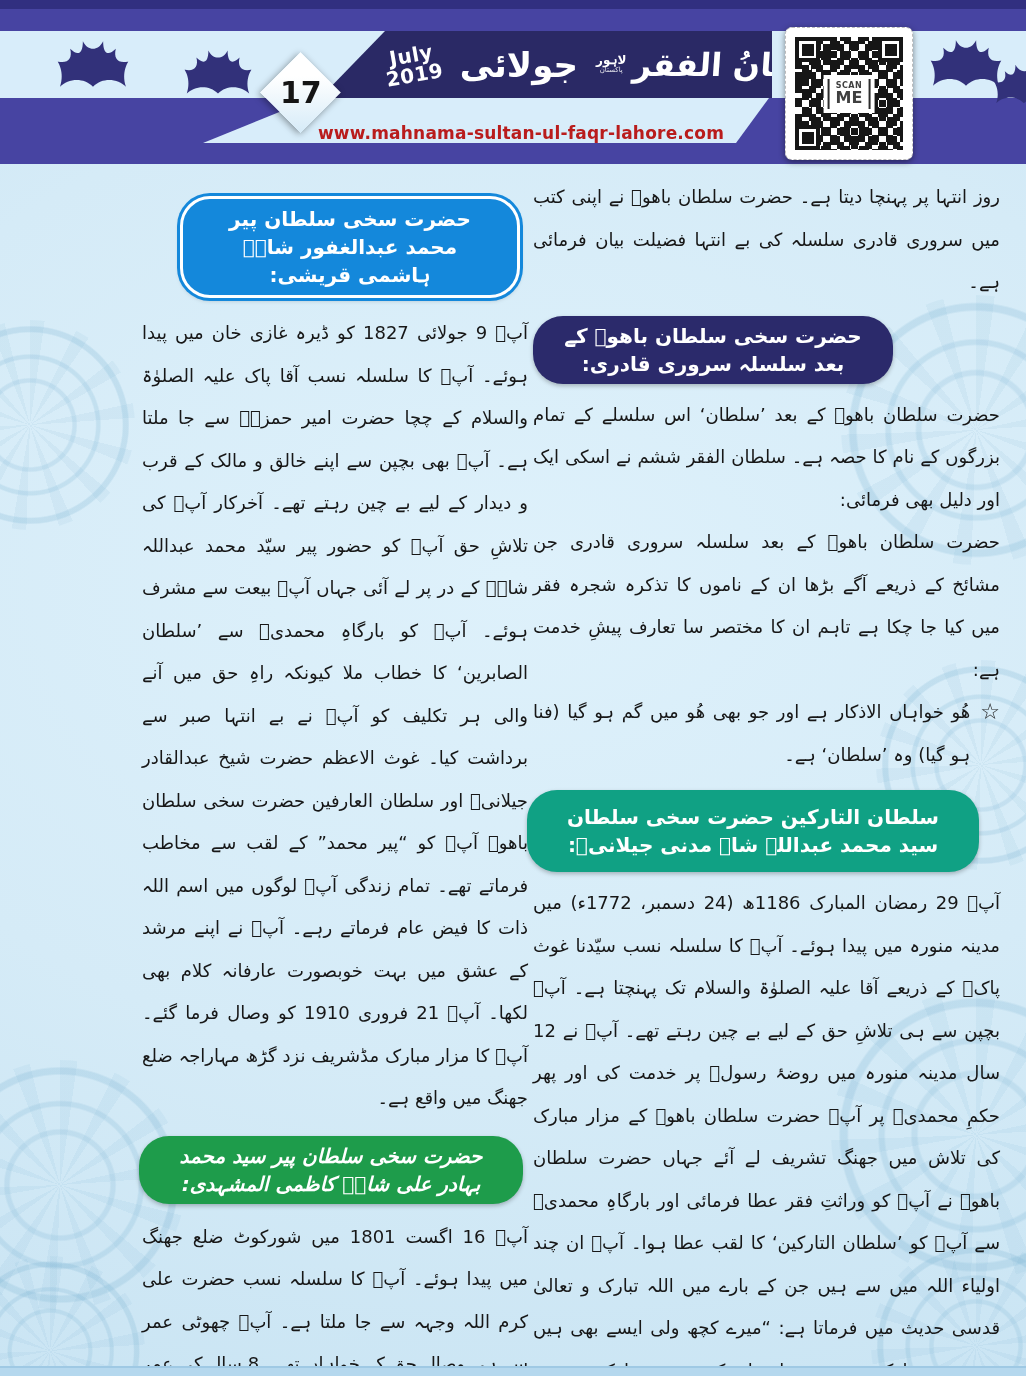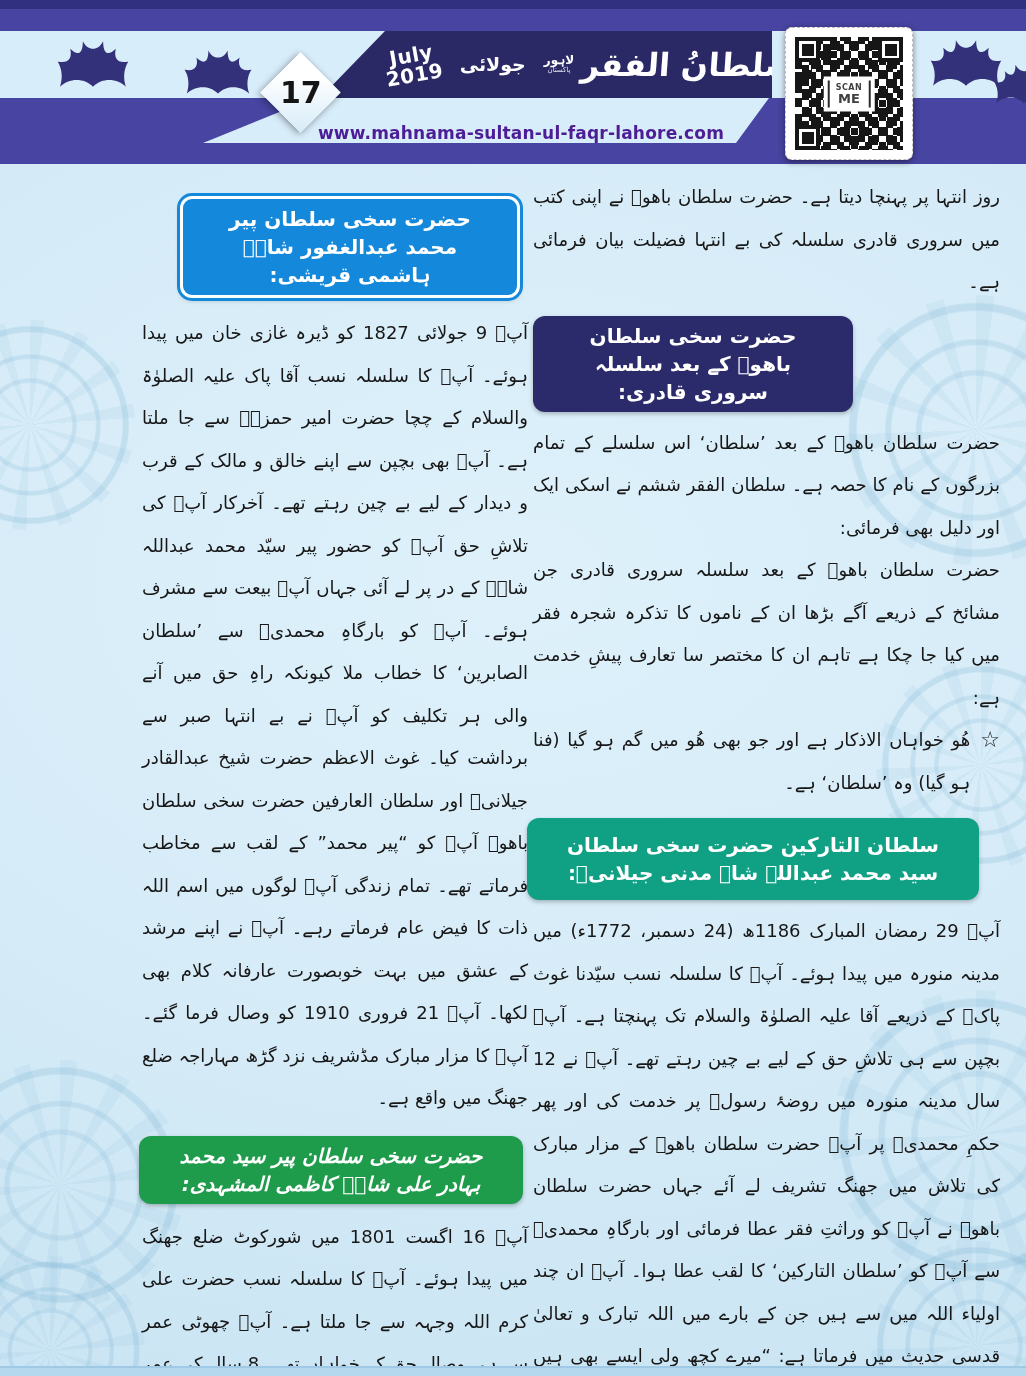--- a/index.html
+++ b/index.html
@@ -19,77 +19,77 @@
   
   .band{position:absolute;top:0;left:0;right:0;height:155px;background:#4744A2;border-top:9px solid #312F80;z-index:1;}
   .orn-strip{position:absolute;top:31px;left:0;right:0;height:67px;background:#D8EDFA;z-index:2;}
   .motif{position:absolute;z-index:3;}
   .navy-banner{
     position:absolute;top:31px;left:320px;width:452px;height:67px;background:#2A2965;z-index:4;
     clip-path:polygon(65px 0, 100% 0, 100% 100%, 0 100%);
     display:flex;align-items:center;gap:18px;padding:0 10px 0 64px;box-sizing:border-box;color:#fff;
   }
   .date-en{transform:rotate(-10deg);text-align:center;font-weight:bold;font-size:20px;line-height:20px;letter-spacing:.5px;}
-  .date-ur{font-size:19px;font-weight:bold;line-height:1;}
+  .date-ur{font-size:34px;font-weight:bold;line-height:1;}
   .logo{display:flex;align-items:center;gap:7px;direction:rtl;}
   .logo-prefix{font-size:10px;opacity:.95;}
   .logo-title{font-size:32px;font-weight:bold;white-space:nowrap;transform:skewX(-4deg);}
   .logo-city-wrap{display:flex;flex-direction:column;align-items:center;line-height:1.1;}
   .logo-city{font-size:12px;font-weight:bold;}
   .logo-country{font-size:7px;opacity:.9;}
   .diamond{
     position:absolute;left:272px;top:64px;width:57px;height:57px;z-index:6;
     background:linear-gradient(135deg,#ffffff 30%,#d6ebf8);transform:rotate(45deg);
     box-shadow:0 2px 7px rgba(0,0,0,.4);display:flex;align-items:center;justify-content:center;
   }
   .diamond span{transform:rotate(-45deg);font-size:30px;font-weight:bold;color:#151515;}
   .url-strip{
     position:absolute;top:98px;left:203px;width:566px;height:45px;background:#D8EDFA;z-index:5;
     clip-path:polygon(111px 0, 100% 0, calc(100% - 33px) 100%, 0 100%);
     display:flex;align-items:center;justify-content:center;padding-left:70px;box-sizing:border-box;
   }
-  .url-strip span{font-size:17px;font-weight:bold;color:#4c1d95;letter-spacing:.2px;margin-top:24px;}
+  .url-strip span{font-size:17px;font-weight:bold;color:#b91c1c;letter-spacing:.2px;margin-top:24px;}
   .qr-card{
     position:absolute;left:785px;top:27px;width:128px;height:133px;background:#fff;border-radius:7px;
     box-shadow:0 2px 6px rgba(0,0,0,.45);z-index:7;border:1px dashed #bbb;box-sizing:border-box;
   }
   .qr-pattern{
     position:absolute;inset:9px;
     background:
       repeating-conic-gradient(#161616 0 25%, transparent 0 50%) 0 0/14px 14px,
       repeating-conic-gradient(#161616 0 25%, transparent 0 50%) 7px 4px/19px 19px;
   }
   .qr-finder{position:absolute;width:17px;height:17px;border:4.5px solid #161616;background:#fff;z-index:2;}
   .qr-finder::after{content:"";position:absolute;inset:2.5px;background:#161616;}
   .qr-f-tl{left:9px;top:9px;} .qr-f-tr{right:9px;top:9px;} .qr-f-bl{left:9px;bottom:9px;}
   .qr-label{
     position:absolute;left:50%;top:50%;transform:translate(-50%,-50%);z-index:3;background:#fff;
     padding:3px 6px;box-shadow:0 0 0 4px #fff;border-left:2px solid #2b2b2b;border-right:2px solid #2b2b2b;
     display:flex;flex-direction:column;align-items:center;line-height:1;color:#404040;
   }
   .qr-label .l1{font-size:8px;font-weight:bold;letter-spacing:.5px;}
-  .qr-label .l2{font-size:13px;font-weight:bold;}
+  .qr-label .l2{font-size:16px;font-weight:bold;}
   
   .col{position:absolute;direction:rtl;z-index:2;}
   .col-right{top:176px;left:533px;width:467px;}
   .col-left{top:196px;left:142px;width:386px;}
   .urdu{
     margin:0;font-size:18px;line-height:42.5px;text-align:justify;color:#171717;
   }
   .star-line{display:flex;gap:10px;align-items:flex-start;}
   .star-line .star{font-size:22px;line-height:42.5px;color:#222;flex:0 0 auto;}
   .star-line .txt{flex:1;}
   .hdr{
     box-sizing:border-box;color:#fff;font-weight:bold;font-size:20px;line-height:1.4;
-    display:flex;align-items:center;justify-content:center;text-align:center;border-radius:12px;
+    display:flex;align-items:center;justify-content:center;text-align:center;border-radius:30px;
     padding:6px 28px;
   }
   .hdr-blue{background:#1488DB;border:3px solid #fff;box-shadow:0 0 0 3px #1488DB,0 2px 5px rgba(0,0,0,.25);
     width:340px;min-height:56px;margin:0 8px 14px auto;}
-  .hdr-navy{background:#2B2A6B;box-shadow:0 2px 4px rgba(0,0,0,.25);width:320px;min-height:56px;margin:12px auto 10px 0;}
+  .hdr-navy{background:#2B2A6B;box-shadow:0 2px 4px rgba(0,0,0,.25);width:360px;min-height:56px;margin:12px auto 10px 0;}
   .hdr-teal{background:#10A184;box-shadow:0 2px 4px rgba(0,0,0,.25);width:452px;min-height:82px;margin:14px 21px 10px auto;}
   .hdr-green{background:#1E9C4B;box-shadow:0 2px 4px rgba(0,0,0,.25);width:384px;min-height:58px;margin:16px 5px 12px auto;font-style:italic;}
   .bottom-strip{position:absolute;left:0;right:0;bottom:0;height:8px;background:#B5D8EE;border-top:2px solid #9FC9E4;z-index:3;}
 </style>
 </head>
 <body>
 
 <div class="page">
 
   <div class="mandala" style="right:-85px;top:295px;width:270px;height:270px;"></div>

